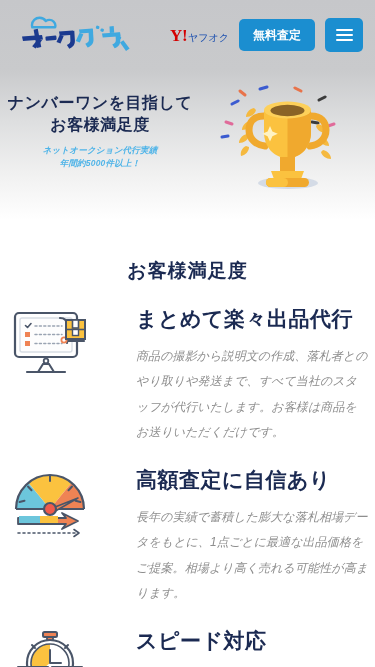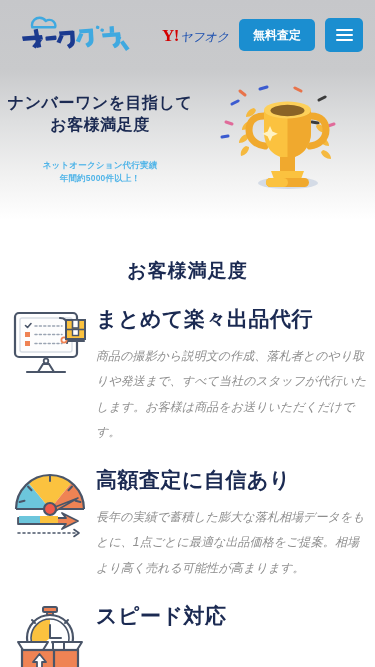--- a/index.html
+++ b/index.html
@@ -53,24 +53,23 @@
   }
   .yahoo-mark {
     font-family: "Liberation Serif", "DejaVu Serif", serif;
     font-weight: 700;
     font-size: 17px;
     color: #d40000;
     letter-spacing: -0.5px;
     line-height: 1;
   }
   .yahoo-text {
-    font-size: 12px;
+    font-size: 10px;
     color: #1b4faf;
     line-height: 1;
-    font-style: italic;
   }
 
   .cta-button {
     background: #1b8ed0;
     color: #ffffff;
     border: none;
     border-radius: 5px;
     font-size: 12px;
     font-weight: 700;
     height: 26px;
@@ -121,26 +120,27 @@
     text-align: center;
   }
   .hero-title {
     font-size: 16px;
     font-weight: 700;
     color: #1b2a52;
     line-height: 1.35;
     letter-spacing: 0.5px;
   }
   .hero-sub {
-    margin-top: 24px;
+    margin-top: 9px;
     font-size: 8.5px;
     font-weight: 700;
     color: #4fb4e8;
     line-height: 1.5;
     letter-spacing: 0.2px;
+    font-style: italic;
   }
 
   .hero-art {
     position: absolute;
     right: 34px;
     top: 12px;
     width: 125px;
     height: 120px;
   }
 
@@ -154,20 +154,21 @@
     margin-top: 38px;
     margin-bottom: 22px;
   }
 
   
   .feature {
     display: flex;
     align-items: flex-start;
     padding: 0 6px 0 8px;
     margin-bottom: 22px;
+    gap: 40px;
   }
   .feature-icon {
     flex: 0 0 84px;
     width: 84px;
     height: 76px;
     display: flex;
     align-items: flex-start;
     justify-content: center;
     padding-top: 2px;
   }

